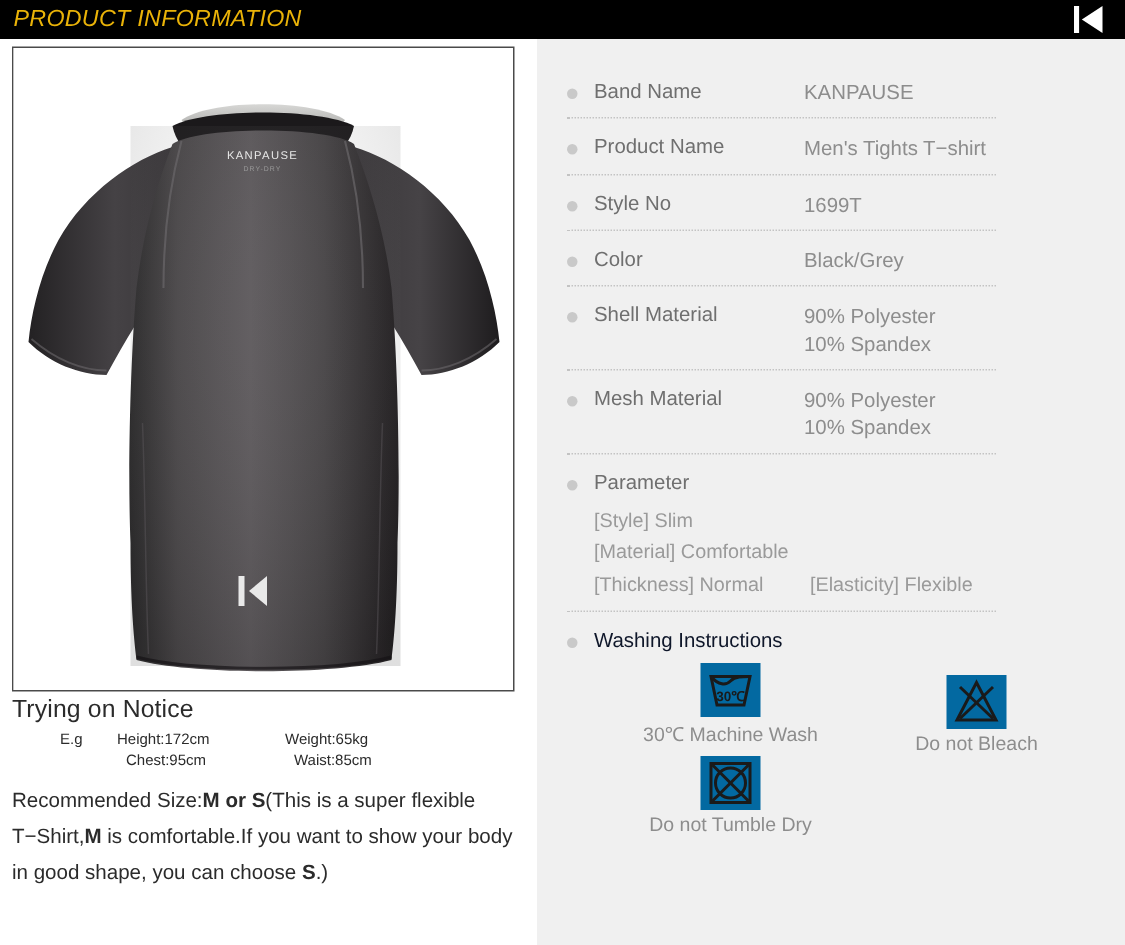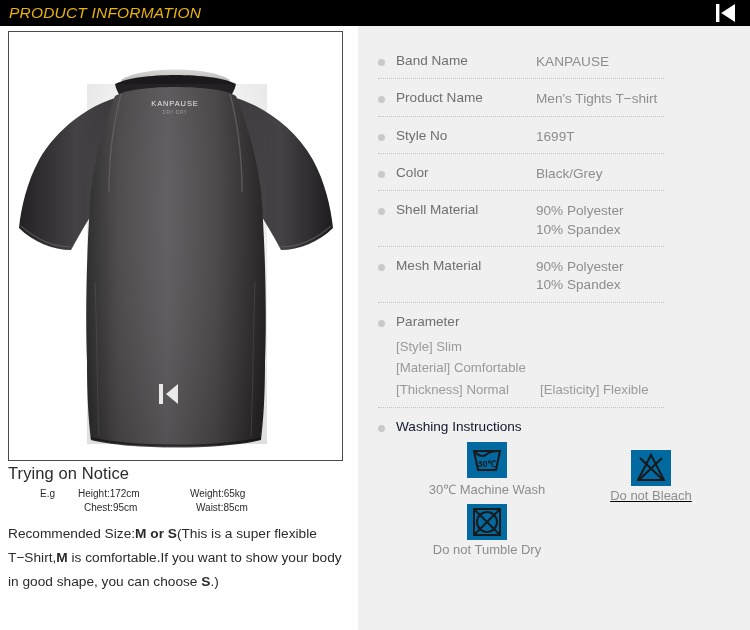--- a/index.html
+++ b/index.html
@@ -185,21 +185,21 @@
     height: 36px;
     background: #0369a1;
   }
   .wash-item .cap {
     display: block;
     font-size: 13px;
     color: #8d8d8d;
     white-space: nowrap;
   }
   .w-p0 { left: 24px;  top: 0px; }
-  .w-p1 { left: 188px; top: 8px; text-decoration: underline; }
+  .w-p1 { left: 188px; top: 8px; }
   .w-p2 { left: 24px;  top: 62px; }
   .w-p3 { left: 188px; top: 62px; }
   .w-p4 { left: 24px;  top: 136px; }
 </style>
 </head>
 <body>
 
 <div class="page">
 
   <div class="header">

